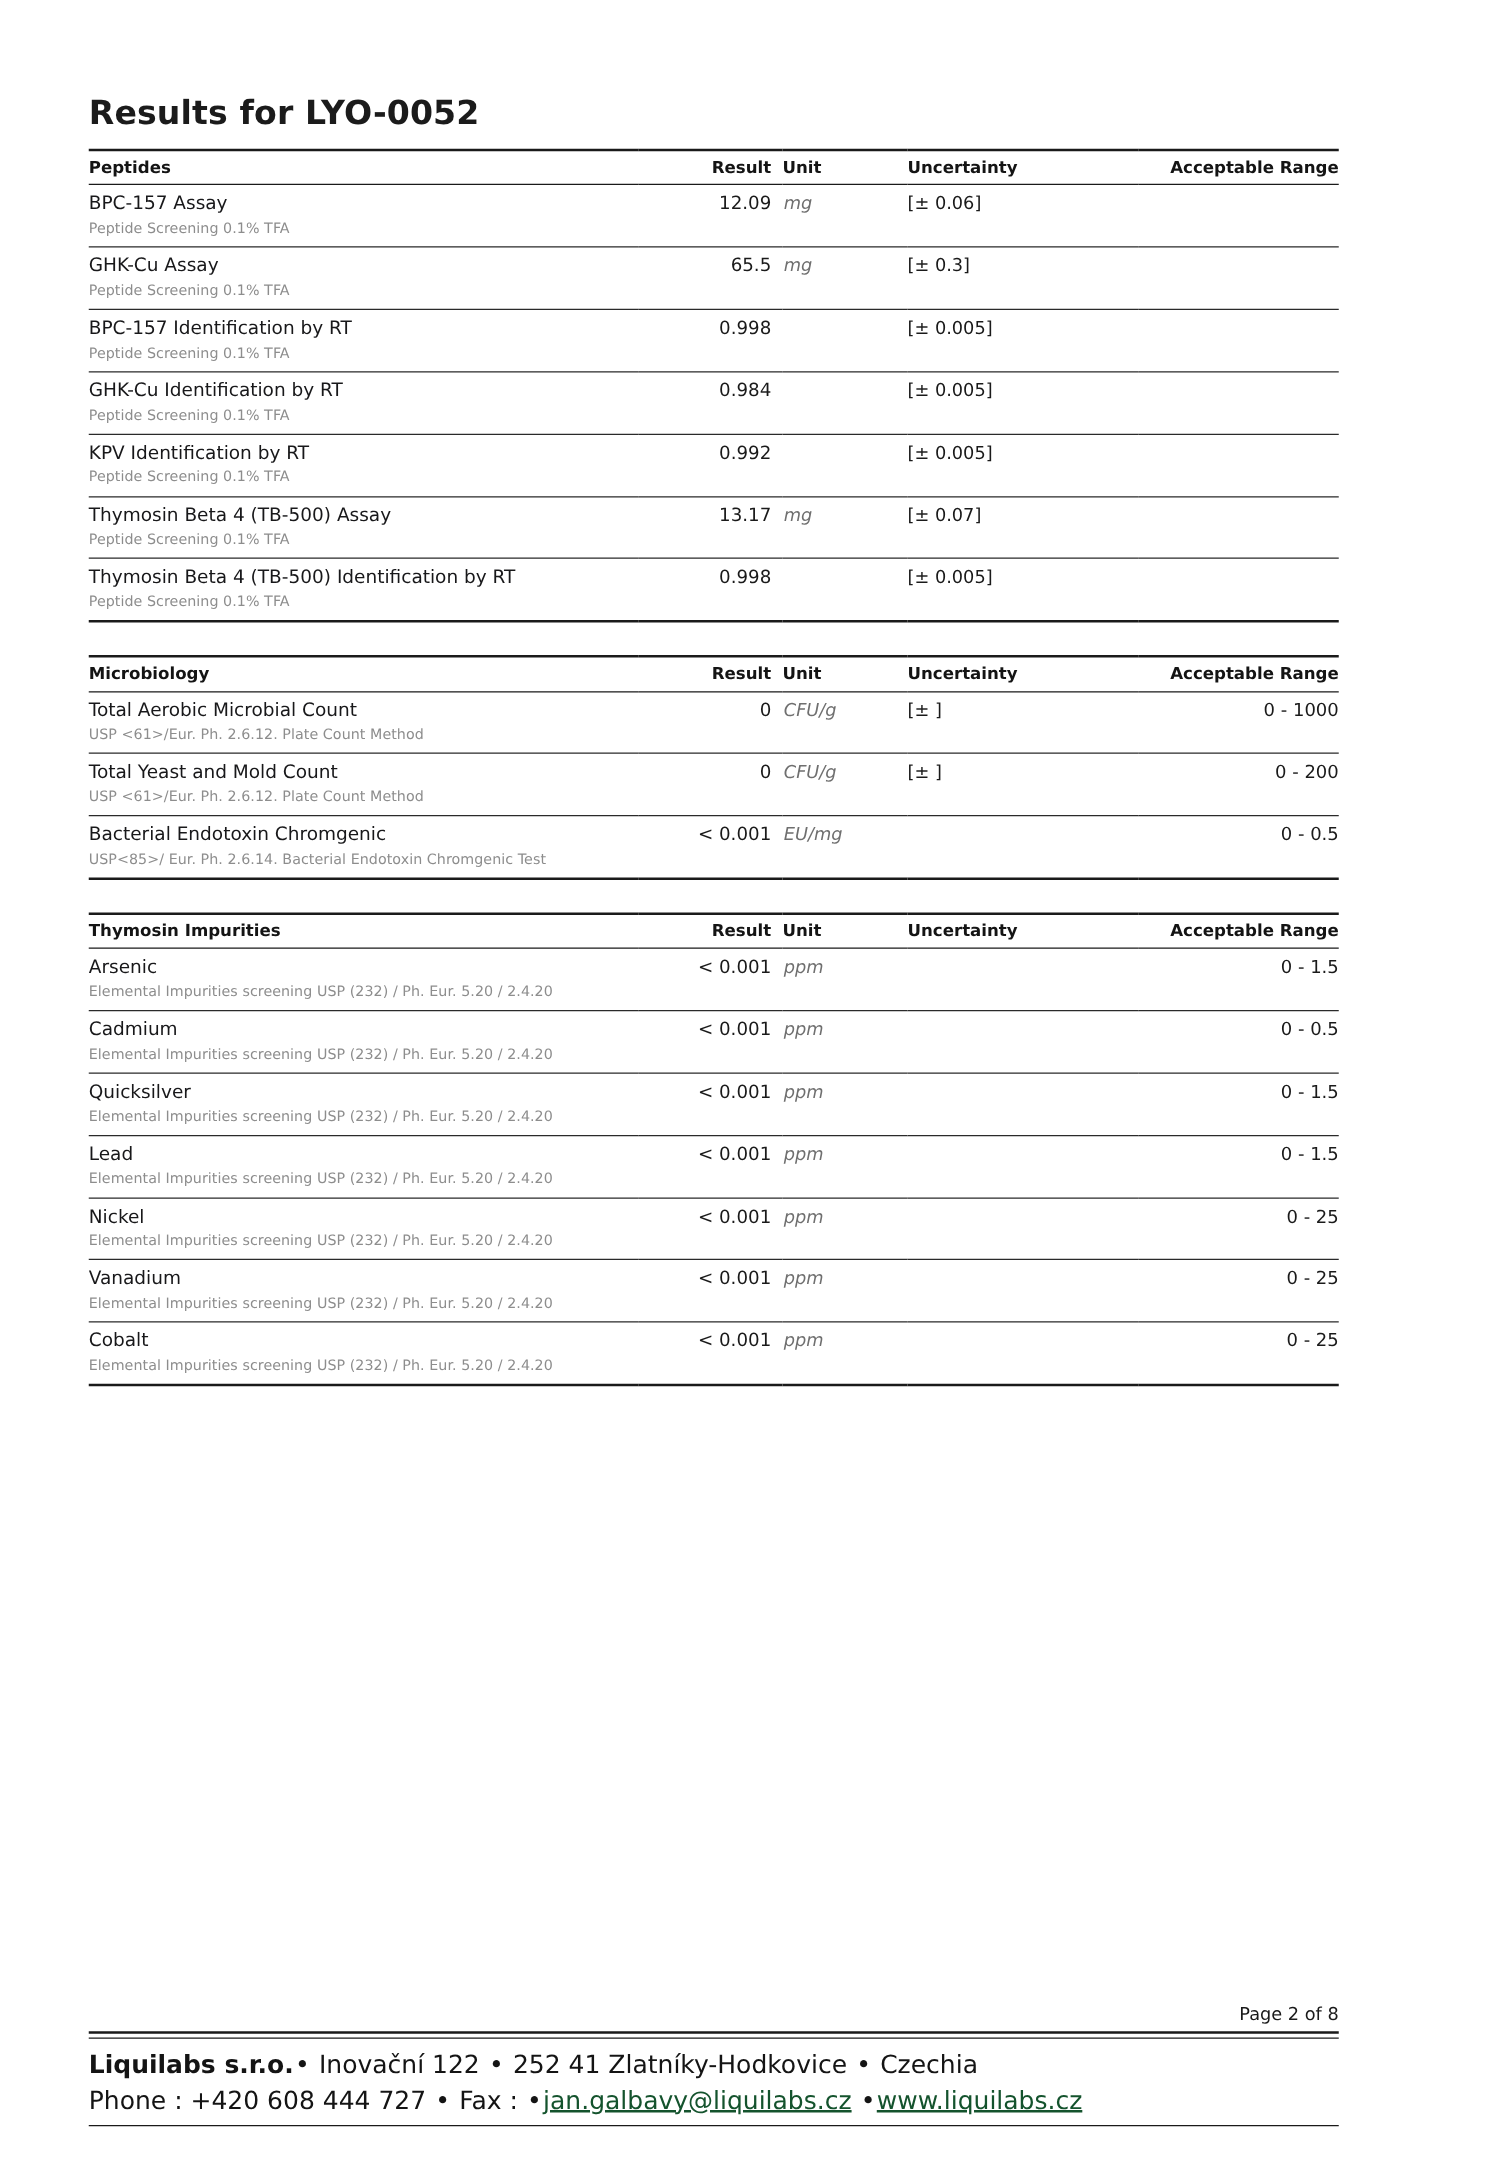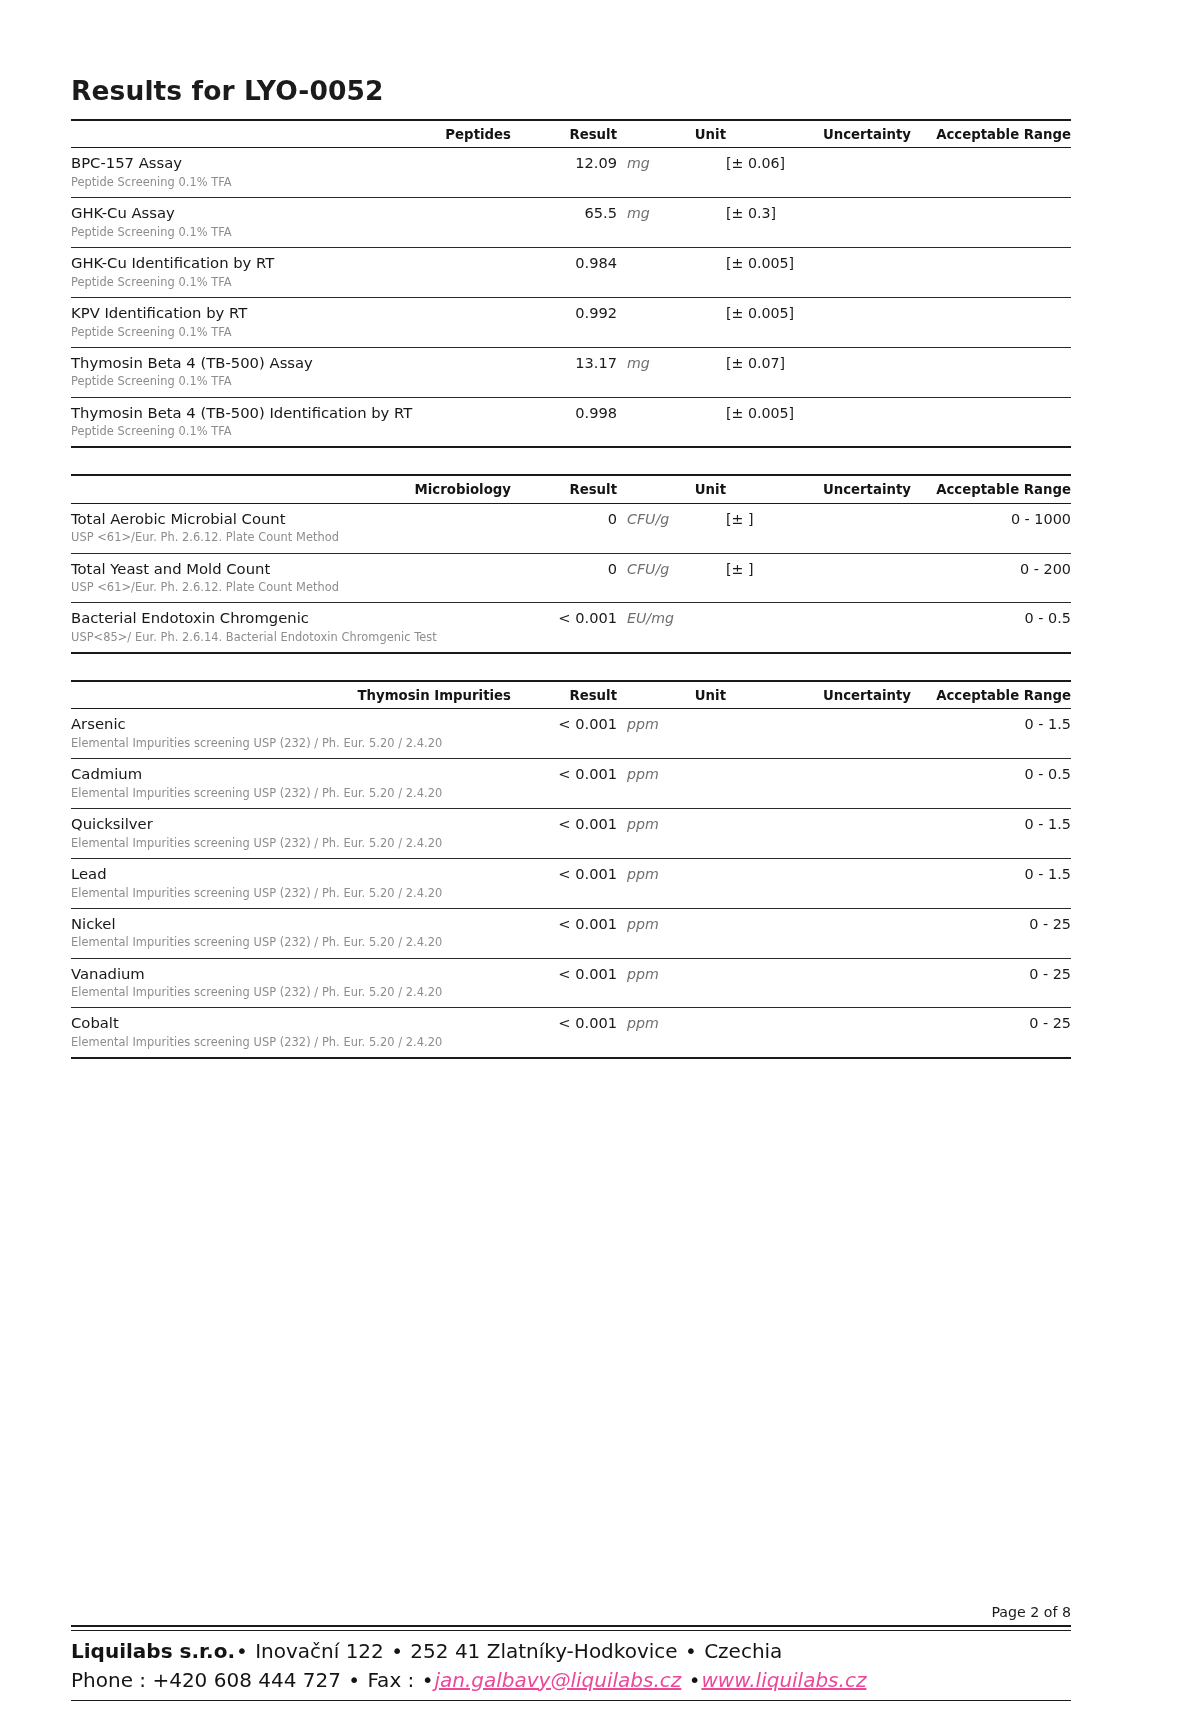--- a/index.html
+++ b/index.html
@@ -52,21 +52,21 @@
   col.c-unc   { width: 185px; }
   col.c-range { width: 160px; }
 
   thead th {
     font-size: 13.3px;
     font-weight: bold;
     color: #141414;
     padding: 6px 0 5px 0;
     border-top: 2.2px solid #1a1a1a;
     border-bottom: 1.4px solid #1a1a1a;
-    text-align: right;
+    text-align: left;
     vertical-align: bottom;
     line-height: 1.15;
   }
   thead th.num  { text-align: right; padding-right: 9px; }
   thead th.rng  { text-align: right; }
 
   tbody td {
     border-bottom: 1.1px solid #2a2a2a;
     padding: 6px 0 7px 0;
     vertical-align: top;
@@ -135,23 +135,22 @@
   }
   .footer-line {
     font-size: 20px;
     color: #141414;
     line-height: 1.42;
     white-space: nowrap;
   }
   .footer-line .company { font-weight: bold; }
   .footer-line .sep { padding: 0 1px; }
   .footer-line a {
-    color: #ec4899;
+    color: #14532d;
     text-decoration: underline;
-    font-style: italic;
   }
   .footer-bottom-rule {
     border-top: 1.2px solid #1a1a1a;
     margin-top: 6px;
   }
 </style>
 </head>
 <body>
 
 <div class="page">
@@ -184,20 +183,27 @@
               <td class="result">12.09</td>
               <td class="unit">mg</td>
               <td class="uncert">[± 0.06]</td>
               <td class="range"></td>
             </tr>
             <tr>
               <td><span class="analyte">GHK-Cu Assay</span><span class="method">Peptide Screening 0.1% TFA</span></td>
               <td class="result">65.5</td>
               <td class="unit">mg</td>
               <td class="uncert">[± 0.3]</td>
+              <td class="range"></td>
+            </tr>
+            <tr>
+              <td><span class="analyte">BPC-157 Identification by RT</span><span class="method">Peptide Screening 0.1% TFA</span></td>
+              <td class="result">0.998</td>
+              <td class="unit"></td>
+              <td class="uncert">[± 0.005]</td>
               <td class="range"></td>
             </tr>
             <tr>
               <td><span class="analyte">GHK-Cu Identification by RT</span><span class="method">Peptide Screening 0.1% TFA</span></td>
               <td class="result">0.984</td>
               <td class="unit"></td>
               <td class="uncert">[± 0.005]</td>
               <td class="range"></td>
             </tr>
             <tr>

